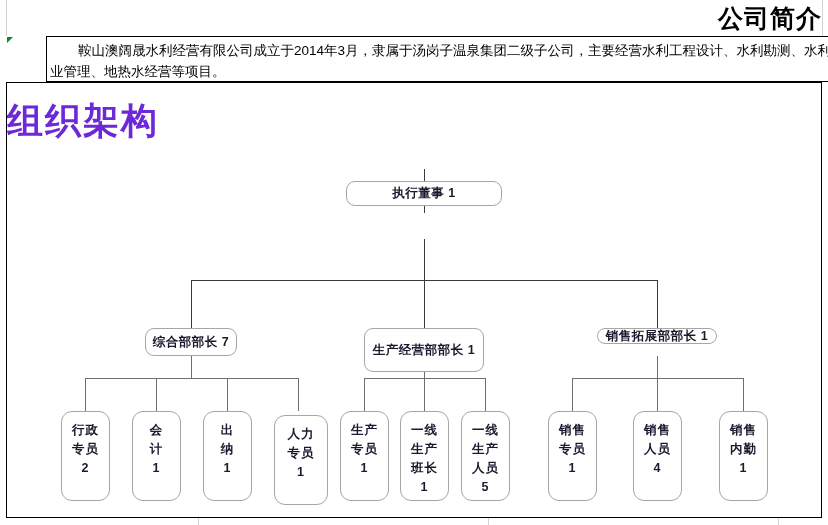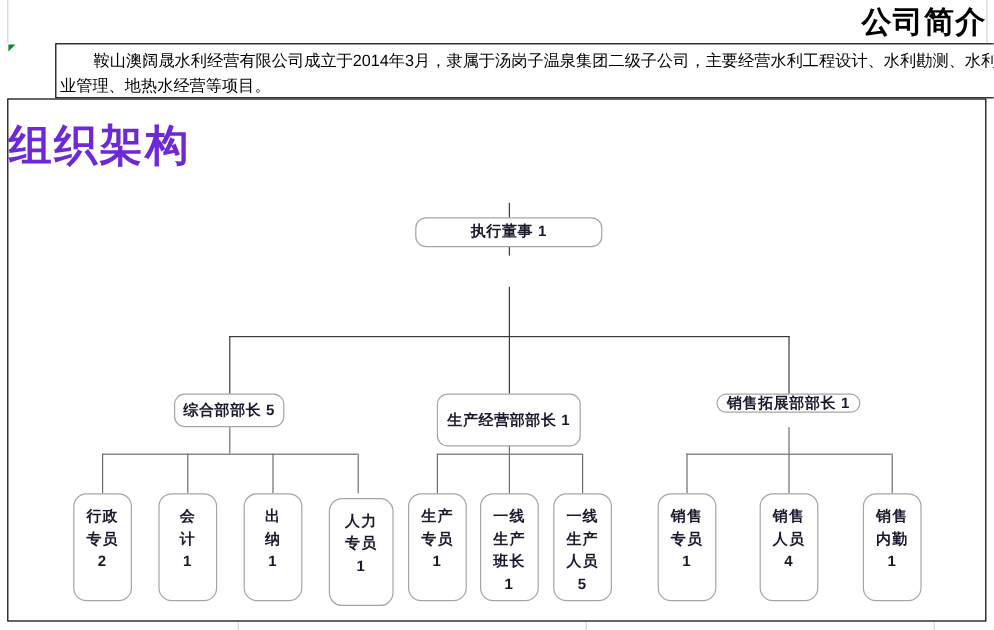--- a/index.html
+++ b/index.html
@@ -213,21 +213,21 @@
       <div class="conn-v light" style="left:565px; top:295px; height:33px;"></div>
       <div class="conn-v light" style="left:650px; top:295px; height:33px;"></div>
       <div class="conn-v light" style="left:736px; top:295px; height:33px;"></div>
 
       <div class="node rank1" style="left:339px; top:62px; width:156px; height:25px;margin-top:36px;">
         <span>执行董事 1</span>
       </div>
 
 
       <div class="node rank3" style="left:138px; top:245px; width:92px; height:28px;">
-        <span>综合部部长 5</span>
+        <span>综合部部长 7</span>
       </div>
       <div class="node rank3" style="left:357px; top:245px; width:120px; height:44px;">
         <span>生产经营部部长 1</span>
       </div>
       <div class="node rank3" style="left:590px; top:245px; width:120px; height:16px;">
         <span>销售拓展部部长 1</span>
       </div>
 
       <div class="node leaf" style="left:54px; top:328px; width:49px; height:90px;">
         <span class="line">行政</span>

